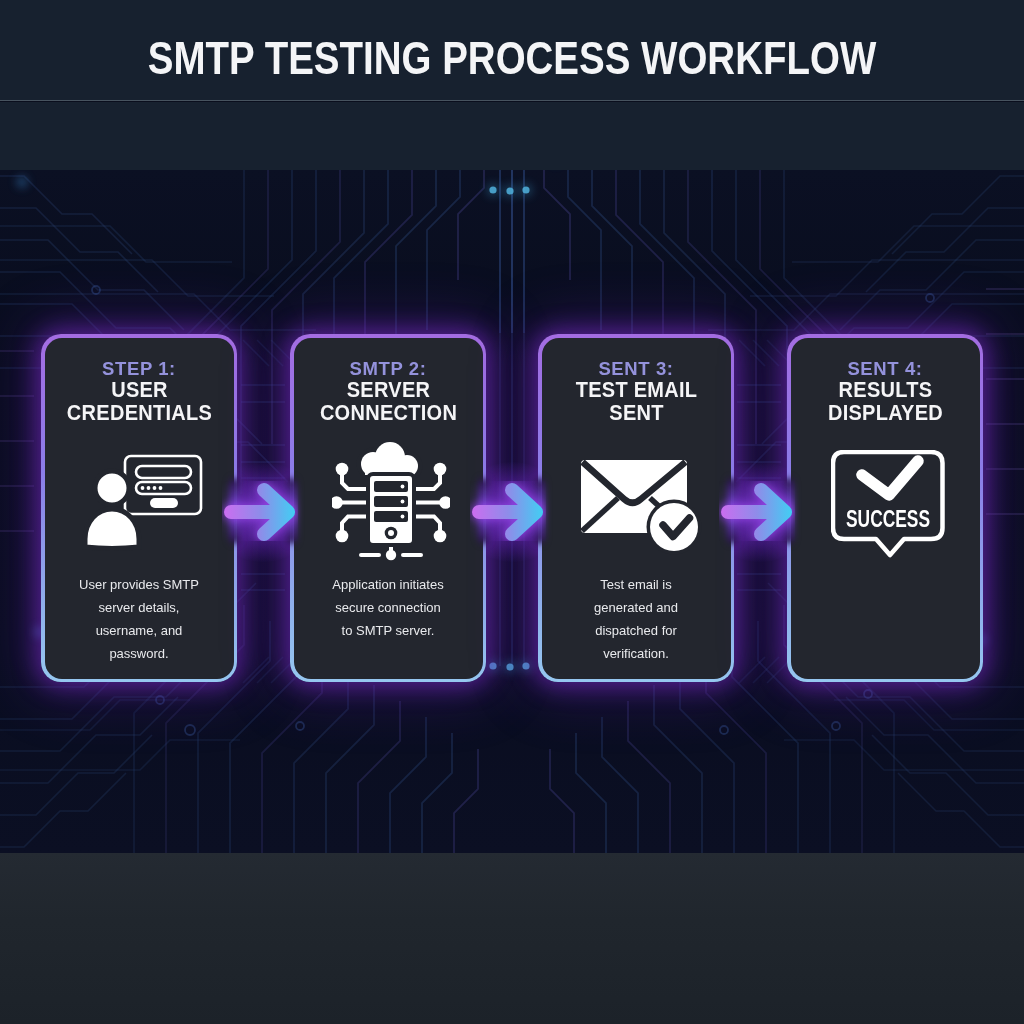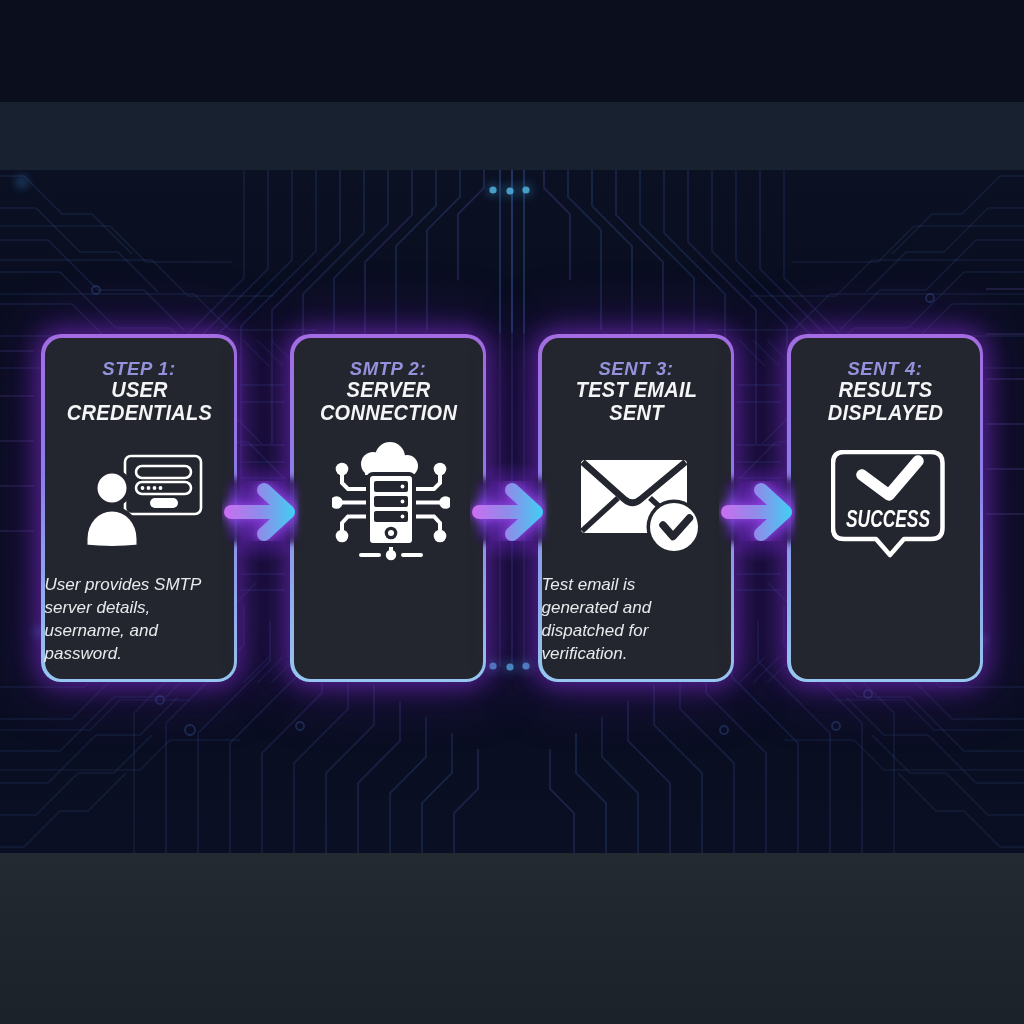--- a/index.html
+++ b/index.html
@@ -8,29 +8,29 @@
   #hdr{position:absolute;left:0;top:0;width:1024px;height:100px;background:#17212f;
        border-bottom:1.5px solid #47535f;}
   #hdr h1{margin:0;position:absolute;left:0;top:33px;width:1024px;text-align:center;
        color:#f4f5f7;font-size:45.5px;font-weight:bold;letter-spacing:0px;transform:scaleX(0.846);transform-origin:512px 50%;}
   #band{position:absolute;left:0;top:102px;width:1024px;height:68px;background:#17212f;}
   #circ{position:absolute;left:0;top:170px;width:1024px;height:683px;
         background:linear-gradient(180deg,#0b1023 0%,#080c1d 30%,#090d20 70%,#0b0f23 100%);}
   #foot{position:absolute;left:0;top:853px;width:1024px;height:171px;background:linear-gradient(180deg,#242a32 0%,#20262d 40%,#1c2229 100%);}
   .card{position:absolute;top:334px;width:196px;height:348px;border-radius:20px;
         background:linear-gradient(180deg,#a46ce2 0%,#8b7de8 40%,#8fb2ec 80%,#96c7f0 100%);
-        box-shadow:0 0 22px 5px rgba(125,45,205,0.55),0 0 55px 14px rgba(95,30,170,0.33);font-style:italic;}
+        box-shadow:0 0 22px 5px rgba(125,45,205,0.55),0 0 55px 14px rgba(95,30,170,0.33);}
   .inner{position:absolute;left:3.5px;top:3.5px;width:189px;height:341px;border-radius:17px;
         background:#23262e;}
   .step{position:absolute;top:20px;width:100%;text-align:center;color:#9492dc;
         font-size:18.5px;font-weight:bold;letter-spacing:0.6px;}
   .ttl{position:absolute;top:41px;width:100%;text-align:center;color:#f5f5f7;
         font-size:21.5px;font-weight:bold;line-height:23.5px;letter-spacing:0.3px;transform:scaleX(0.93);transform-origin:50% 50%;}
-  .desc{position:absolute;top:235px;width:100%;color:#e9eaed;
-        font-size:17px;line-height:23px;}
+  .desc{position:absolute;top:235px;width:100%;text-align:center;color:#e9eaed;
+        font-size:13px;line-height:23px;}
   .icon{position:absolute;}
   .arrow{position:absolute;top:481px;width:76px;height:60px;}
   .bgap{position:absolute;top:478px;width:11px;height:66px;border-radius:5px;
         background:linear-gradient(180deg,#241243 0%,#53309c 32%,#6f40c6 50%,#53309c 68%,#241243 100%);
         filter:blur(3px);}
   .aglow{position:absolute;top:462px;width:110px;height:100px;border-radius:50%;
         background:radial-gradient(ellipse at center,rgba(118,55,200,0.85) 0%,rgba(96,38,175,0.48) 45%,rgba(80,25,150,0) 72%);}
 </style>
 </head>
 <body>
@@ -192,20 +192,23 @@
 <circle cx="22" cy="12" r="6" fill="#2e6da8" opacity="0.5" filter="url(#bl)"></circle>
 <circle cx="726" cy="-38" r="6" fill="#2e6da8" opacity="0.5" filter="url(#bl)"></circle>
 <circle cx="556" cy="-12" r="6" fill="#2e6da8" opacity="0.5" filter="url(#bl)"></circle>
 <circle cx="96" cy="300" r="6" fill="#2e6da8" opacity="0.5" filter="url(#bl)"></circle>
 <circle cx="930" cy="310" r="6" fill="#2e6da8" opacity="0.5" filter="url(#bl)"></circle>
 <circle cx="40" cy="462" r="6" fill="#2e6da8" opacity="0.5" filter="url(#bl)"></circle>
 <circle cx="980" cy="470" r="6" fill="#2e6da8" opacity="0.5" filter="url(#bl)"></circle>
 </svg>
     </div>
   <div id="foot"></div>
+  <div id="hdr">
+      <h1>SMTP TESTING PROCESS WORKFLOW</h1>
+    </div>
   <div id="band"></div>
 
   <div class="aglow" style="left:208px;"></div>
   <div class="aglow" style="left:457px;"></div>
   <div class="aglow" style="left:705px;"></div>
 
   <div class="card" style="left:41px;">
     <div class="inner">
       <div class="step">STEP 1:</div>
       <div class="ttl">USER<br>CREDENTIALS</div>
@@ -275,20 +278,21 @@
           <rect x="42" y="40" width="34" height="11" rx="2" fill="#23262e"></rect>
           <rect x="42" y="55" width="34" height="11" rx="2" fill="#23262e"></rect>
           <rect x="42" y="70" width="34" height="11" rx="2" fill="#23262e"></rect>
           <circle cx="70.5" cy="45.5" r="1.9" fill="#fff"></circle>
           <circle cx="70.5" cy="60.5" r="1.9" fill="#fff"></circle>
           <circle cx="70.5" cy="75.5" r="1.9" fill="#fff"></circle>
           <circle cx="59" cy="92" r="6.3" fill="#23262e"></circle>
           <circle cx="59" cy="92" r="3" fill="#fff"></circle>
         </g>
       </svg>
+      <div class="desc">Application initiates<br>secure connection<br>to SMTP server.</div>
     </div>
   </div>
 
   <div class="card" style="left:538px;">
     <div class="inner">
       <div class="step">SENT 3:</div>
       <div class="ttl">TEST EMAIL<br>SENT</div>
       <svg class="icon" style="left:37px;top:121px;" width="126" height="100" viewBox="0 0 126 100">
         <rect x="2" y="1" width="106" height="73" rx="4" fill="#fff"></rect>
         <path d="M3.5 3 L45 40 Q53.5 47.5 62 40 L106.5 3" fill="none" stroke="#23262e" stroke-width="6.5" stroke-linejoin="round"></path>

